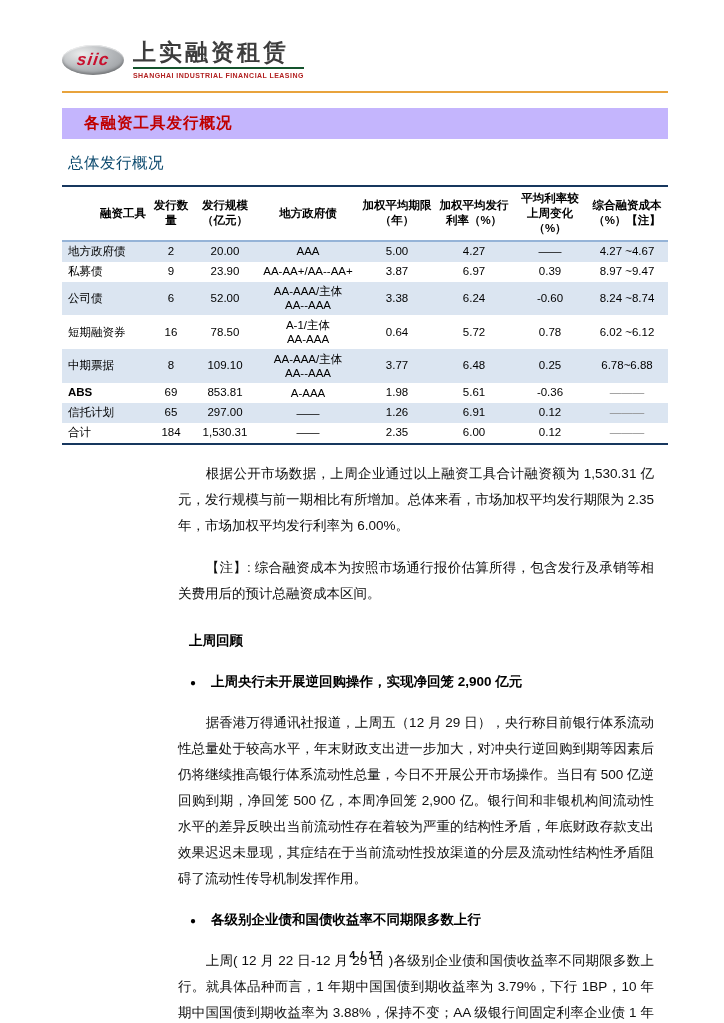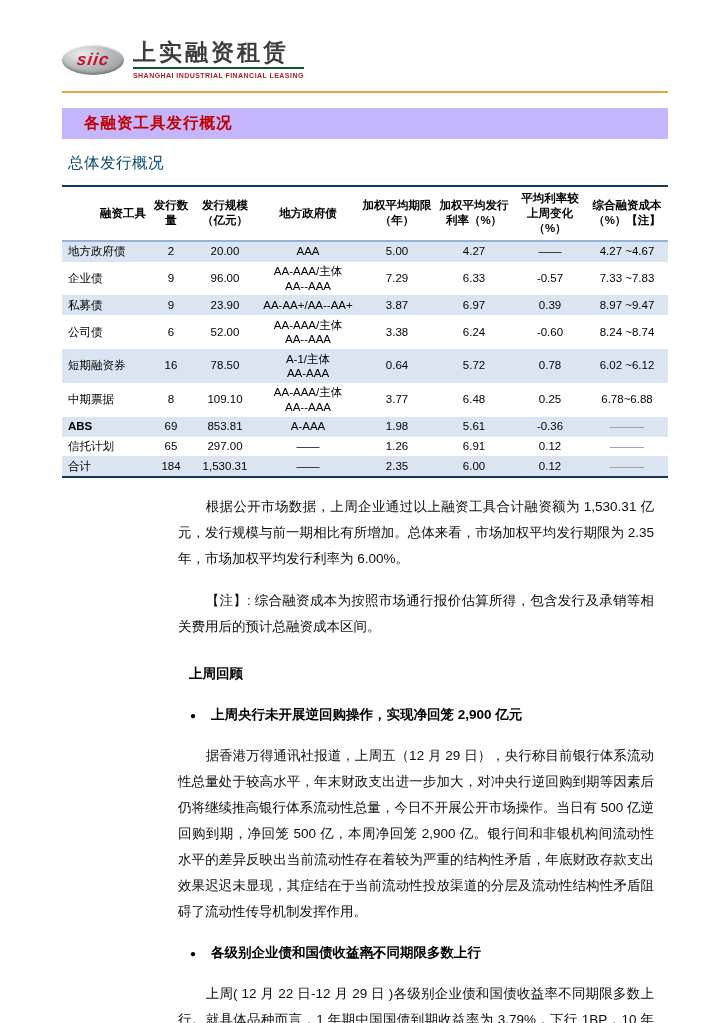--- a/index.html
+++ b/index.html
@@ -138,31 +138,20 @@
           <td class="tool">地方政府债</td>
           <td>2</td>
           <td>20.00</td>
           <td class="rating">AAA</td>
           <td>5.00</td>
           <td>4.27</td>
           <td>——</td>
           <td>4.27 ~4.67</td>
         </tr>
         <tr>
-          <td class="tool">企业债</td>
-          <td>9</td>
-          <td>96.00</td>
-          <td class="rating">AA-AAA/主体
-AA--AAA</td>
-          <td>7.29</td>
-          <td>6.33</td>
-          <td>-0.57</td>
-          <td>7.33 ~7.83</td>
-        </tr>
-        <tr>
           <td class="tool">私募债</td>
           <td>9</td>
           <td>23.90</td>
           <td class="rating">AA-AA+/AA--AA+</td>
           <td>3.87</td>
           <td>6.97</td>
           <td>0.39</td>
           <td>8.97 ~9.47</td>
         </tr>
         <tr>

